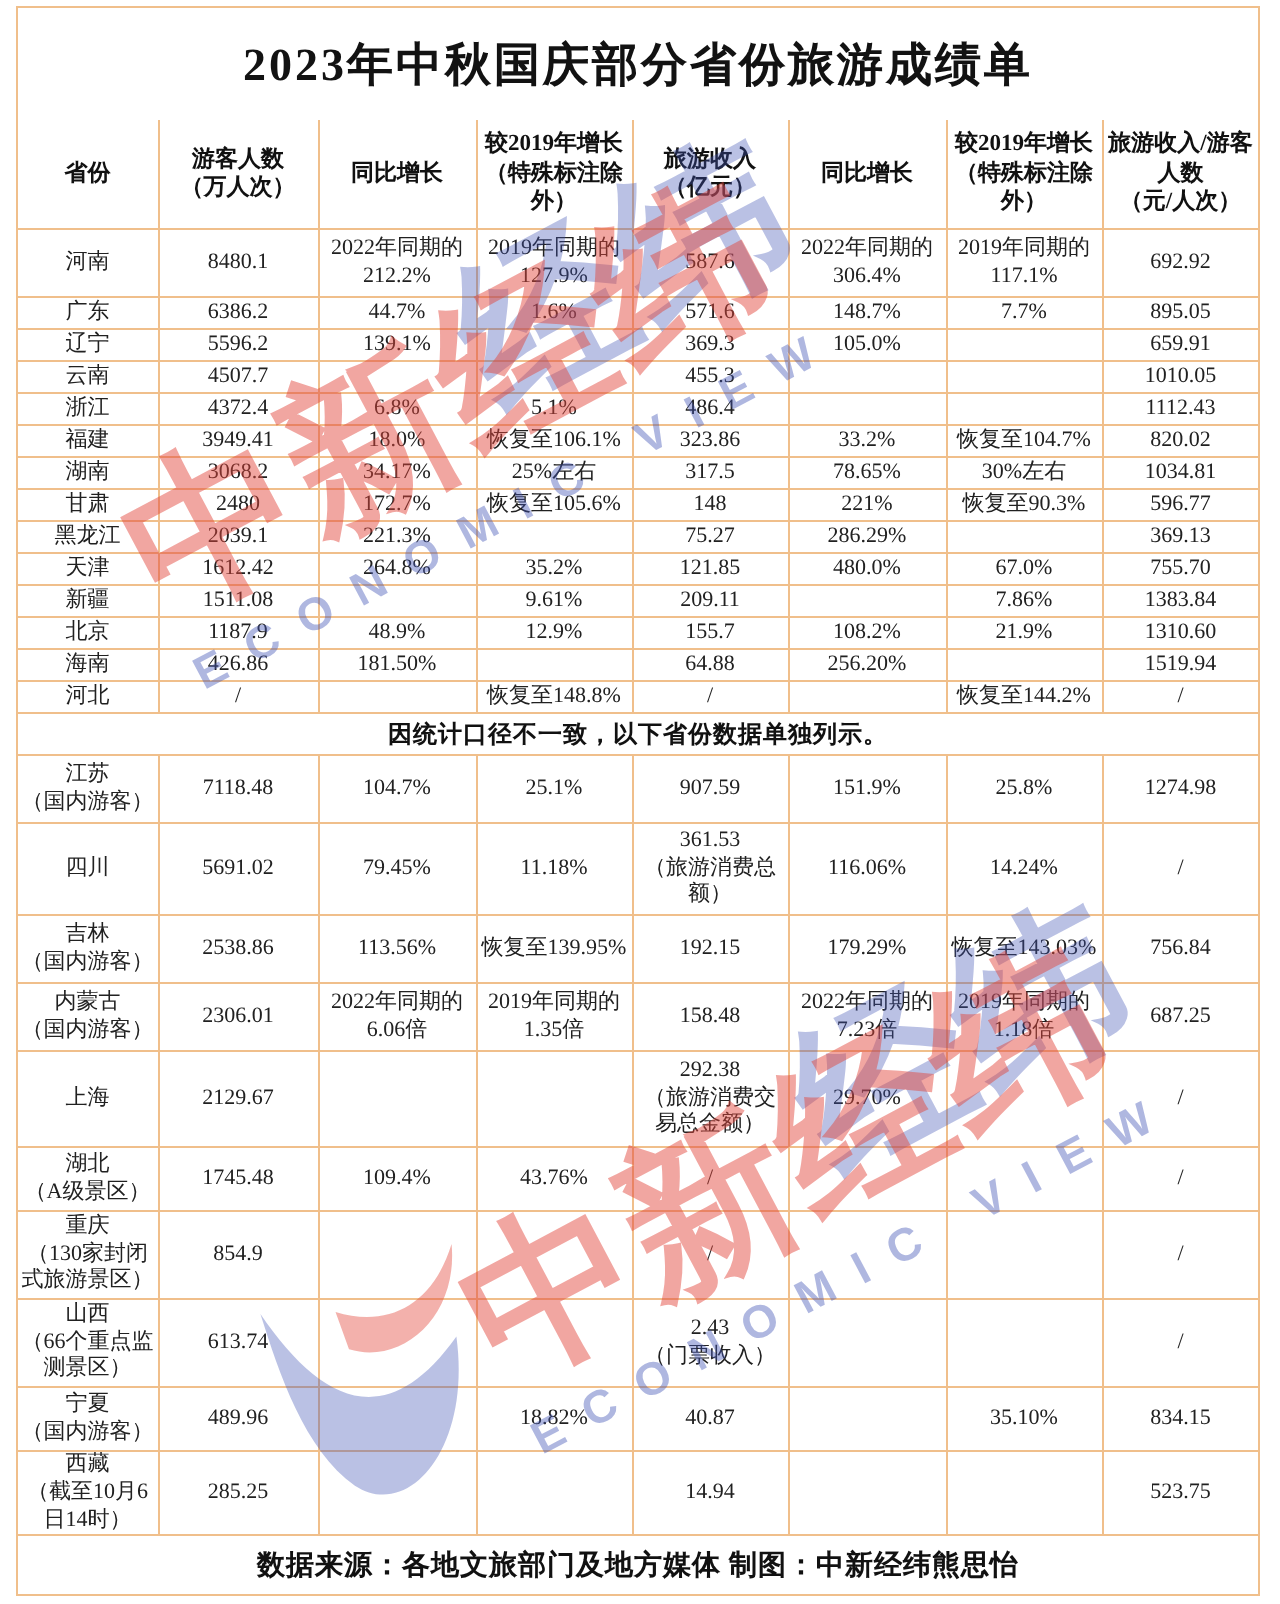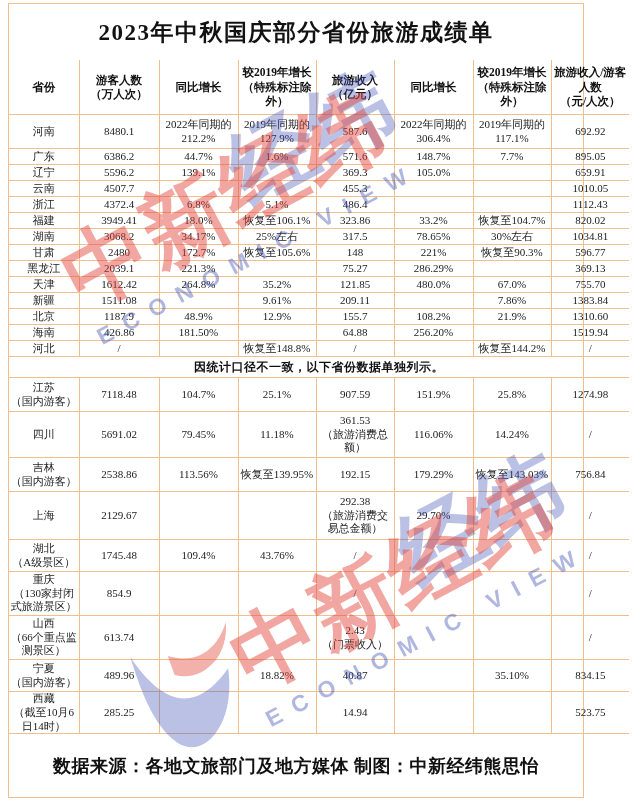--- a/index.html
+++ b/index.html
@@ -1,21 +1,21 @@
 <!DOCTYPE html>
 <html><head>
 <meta charset="utf-8">
 <style>
   html,body{margin:0;padding:0;}
   body{
     width:640px;height:802px;background:#ffffff;position:relative;overflow:hidden;
     font-family:"Liberation Serif","DejaVu Serif",serif;
   }
   .card{
-    position:absolute;left:8px;top:3px;width:576px;height:795px;
+    position:absolute;left:8px;top:3px;width:622px;height:795px;
     border:1px solid #f0bf8b;background:#fff;box-sizing:border-box;
     display:flex;flex-direction:column;z-index:1;
   }
   .title-bar{
     height:56px;flex:0 0 56px;display:flex;align-items:center;justify-content:center;
     font-size:23px;font-weight:bold;color:#121212;letter-spacing:1.5px;
   }
   table{border-collapse:collapse;table-layout:fixed;width:620px;}
   th,td{
     border:1px solid #f0bf8b;text-align:center;vertical-align:middle;
@@ -24,21 +24,21 @@
   }
   th{font-weight:bold;font-size:11.5px;height:54px;color:#111;}
   th:first-child,td:first-child{border-left:none;}
   th:last-child,td:last-child{border-right:none;}
   thead tr th{border-top:none;}
   tr.note-row td{
     font-weight:bold;font-size:12px;height:20px;color:#111;letter-spacing:.5px;margin-top:40px;
   }
   .footer-bar{
     flex:1;display:flex;align-items:center;justify-content:center;
-    font-weight:bold;font-size:18px;color:#111;letter-spacing:.5px;
+    font-weight:bold;font-size:14px;color:#111;letter-spacing:.5px;
   }
   
   .wm{
     position:absolute;z-index:3;pointer-events:none;display:flex;align-items:flex-end;
     transform:rotate(-28deg);
   }
   .wm-top{left:55px;top:150px;}
   .wm-bottom{left:105px;top:545px;}
   .wm-swoosh{width:140px;height:140px;flex:0 0 140px;margin-right:-18px;}
   .wm-texts{display:flex;flex-direction:column;align-items:flex-start;}
@@ -266,20 +266,31 @@
           <td>吉林
 （国内游客）</td>
           <td>2538.86</td>
           <td>113.56%</td>
           <td>恢复至139.95%</td>
           <td>192.15</td>
           <td>179.29%</td>
           <td>恢复至143.03%</td>
           <td>756.84</td>
         </tr>
+        <tr style="height: 34px;">
+          <td>内蒙古
+（国内游客）</td>
+          <td>2306.01</td>
+          <td>2022年同期的6.06倍</td>
+          <td>2019年同期的1.35倍</td>
+          <td>158.48</td>
+          <td>2022年同期的7.23倍</td>
+          <td>2019年同期的1.18倍</td>
+          <td>687.25</td>
+        </tr>
         <tr style="height: 48px;">
           <td>上海</td>
           <td>2129.67</td>
           <td></td>
           <td></td>
           <td>292.38
 （旅游消费交易总金额）</td>
           <td>29.70%</td>
           <td></td>
           <td>/</td>

